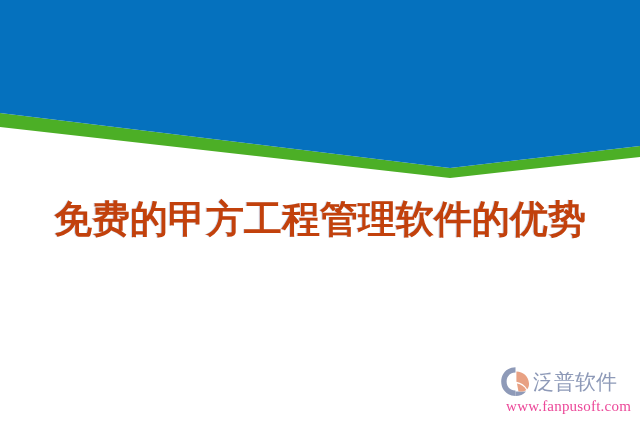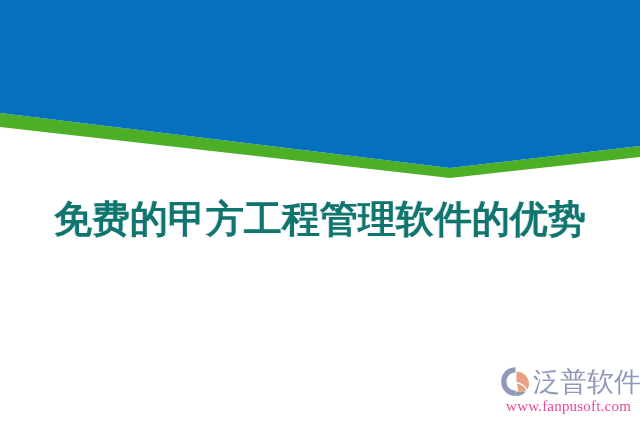--- a/index.html
+++ b/index.html
@@ -46,21 +46,21 @@
     height: 56px;
     display: flex;
     align-items: center;
     justify-content: center;
   }
   .title-text {
     font-size: 38px;
     font-weight: bold;
     line-height: 1.05;
     letter-spacing: 0px;
-    color: #0f766e;
+    color: #c2410c;
     white-space: nowrap;
     text-shadow:
        1px 0 0 rgba(255,255,255,0.55),
       -1px 0 0 rgba(150,170,210,0.45),
        0 1px 0 rgba(255,255,255,0.35);
   }
 
   
   .logo {
     position: absolute;
@@ -77,21 +77,21 @@
   }
   .logo-mark {
     width: 34px;
     height: 33px;
     flex: 0 0 34px;
     position: relative;
     top: 1px;
   }
   .logo-mark svg { display: block; width: 34px; height: 33px; }
   .logo-word {
-    font-size: 27px;
+    font-size: 21px;
     line-height: 30px;
     font-weight: normal;
     color: #8e9ab8;
     letter-spacing: 0px;
     white-space: nowrap;
     margin-left: -1px;
   }
   .logo-url {
     font-family: "Liberation Serif", "DejaVu Serif", serif;
     font-size: 15px;

